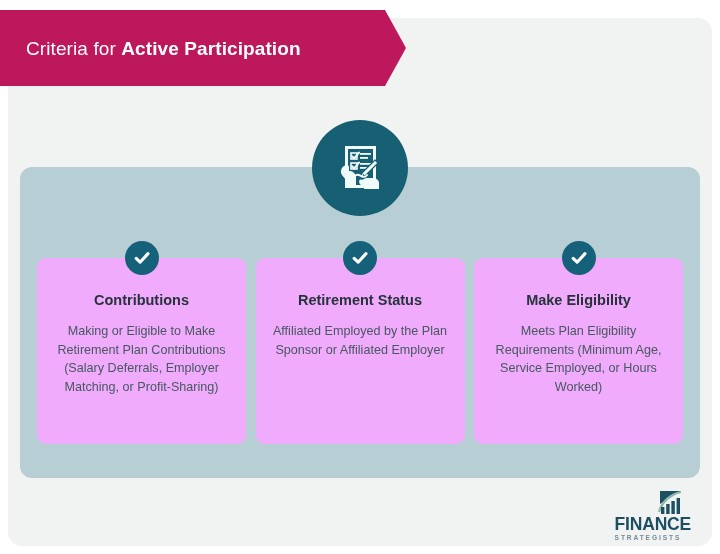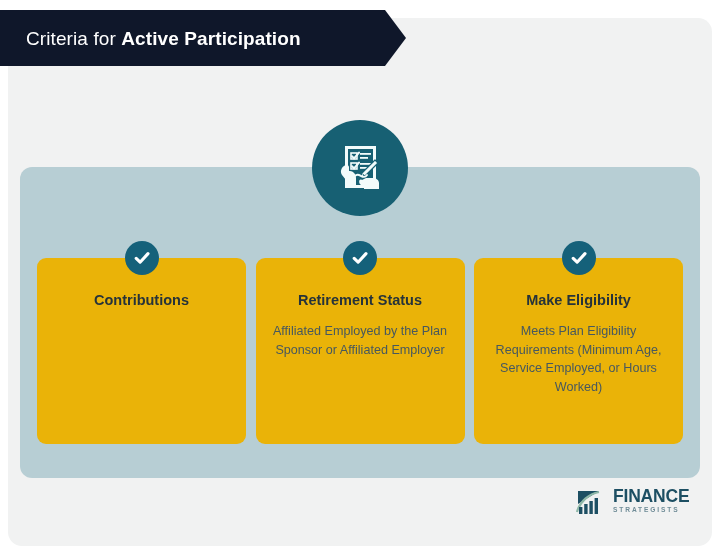--- a/index.html
+++ b/index.html
@@ -31,22 +31,22 @@
     background: #f1f2f2;
     border-radius: 14px;
   }
 
   
   .banner {
     position: absolute;
     left: 0px;
     top: 10px;
     width: 406px;
-    height: 56px;
-    background: #0f172a;
+    height: 76px;
+    background: #be185d;
     -webkit-clip-path: polygon(0 0, 385px 0, 406px 50%, 385px 100%, 0 100%);
     clip-path: polygon(0 0, 385px 0, 406px 50%, 385px 100%, 0 100%);
     display: flex;
     align-items: center;
   }
   .banner-text {
     color: #ffffff;
     font-size: 19px;
     line-height: 1;
     letter-spacing: 0.1px;
@@ -92,21 +92,21 @@
     top: 258px;
     width: 646px;
     height: 186px;
     display: flex;
     justify-content: space-between;
   }
   .card {
     position: relative;
     width: 209px;
     height: 186px;
-    background: #eab308;
+    background: #f0abfc;
     border-radius: 9px;
     box-sizing: border-box;
     padding: 34px 14px 10px 14px;
     text-align: center;
   }
   .check-badge {
     position: absolute;
     left: 50%;
     top: -17px;
     margin-left: -17px;
@@ -136,21 +136,22 @@
   }
 
   
   .logo {
     position: absolute;
     left: 575px;
     top: 488px;
     width: 116px;
     height: 34px;
     display: flex;
-    align-items: flex-start;
+    align-items: flex-end;
+    flex-direction: column;
   }
   .logo-mark {
     width: 34px;
     height: 28px;
     flex: 0 0 auto;
   }
   .logo-words {
     margin-left: 4px;
     line-height: 1;
   }
@@ -212,20 +213,21 @@
 
   <div class="cards">
 
     <div class="card">
       <div class="check-badge">
         <svg width="20" height="20" viewBox="0 0 20 20" aria-hidden="true">
           <path d="M4.2 10.4 L8.1 14.2 L16 5.6" fill="none" stroke="#ffffff" stroke-width="3.1" stroke-linecap="round" stroke-linejoin="round"></path>
         </svg>
       </div>
       <p class="card-title">Contributions</p>
+      <p class="card-body">Making or Eligible to Make Retirement Plan Contributions (Salary Deferrals, Employer Matching, or Profit-Sharing)</p>
     </div>
 
     <div class="card">
       <div class="check-badge">
         <svg width="20" height="20" viewBox="0 0 20 20" aria-hidden="true">
           <path d="M4.2 10.4 L8.1 14.2 L16 5.6" fill="none" stroke="#ffffff" stroke-width="3.1" stroke-linecap="round" stroke-linejoin="round"></path>
         </svg>
       </div>
       <p class="card-title">Retirement Status</p>
       <p class="card-body">Affiliated Employed by the Plan Sponsor or Affiliated Employer</p>

